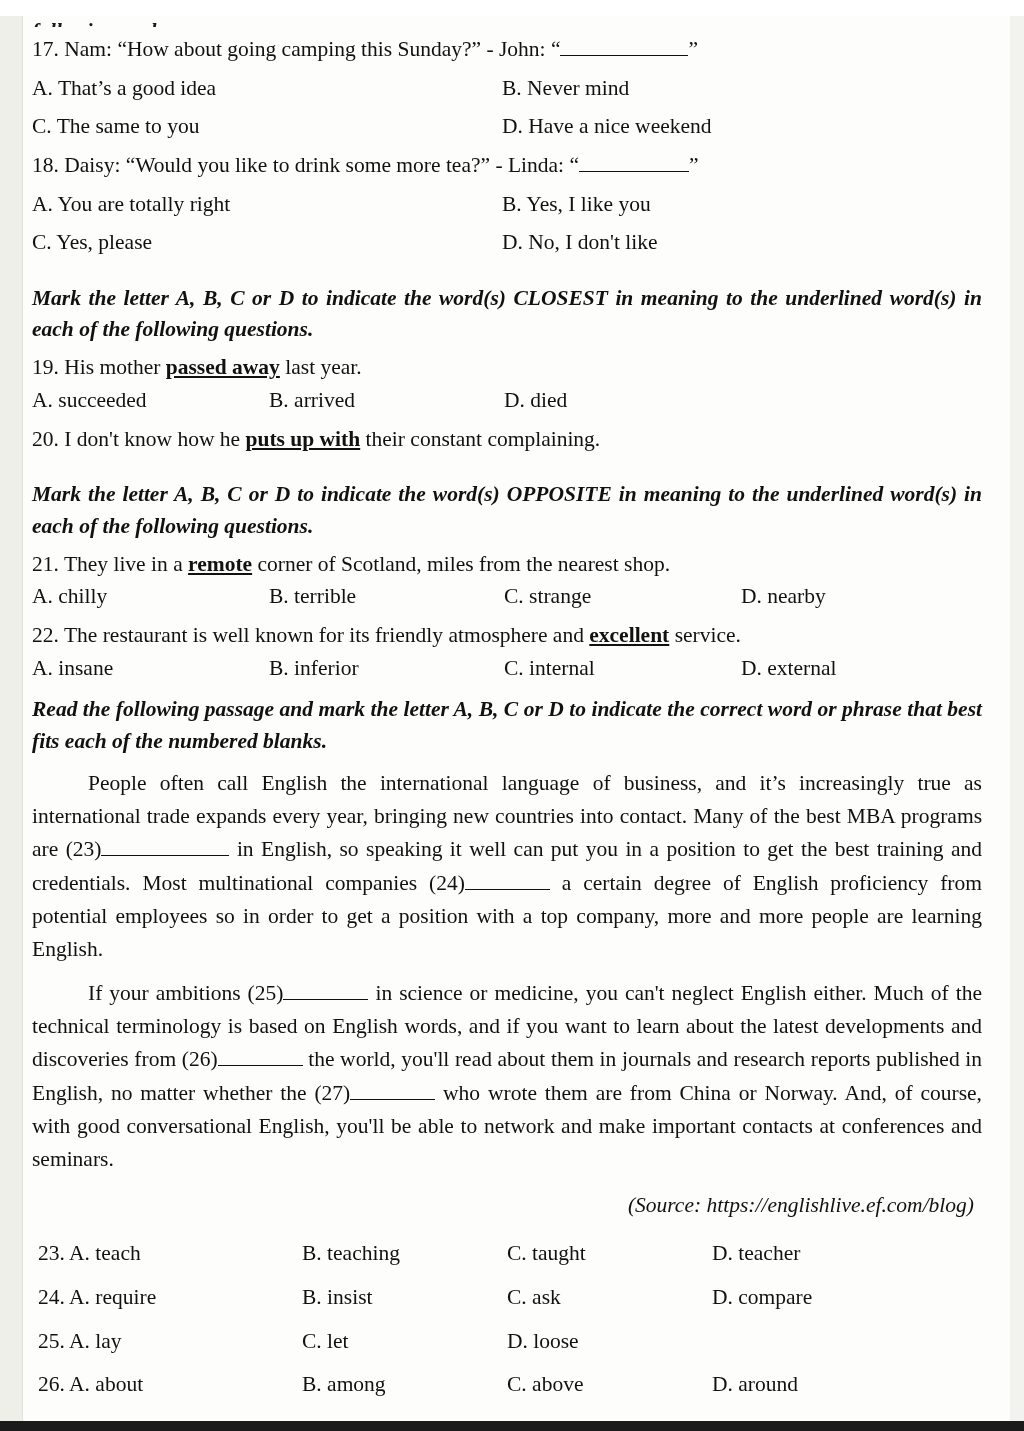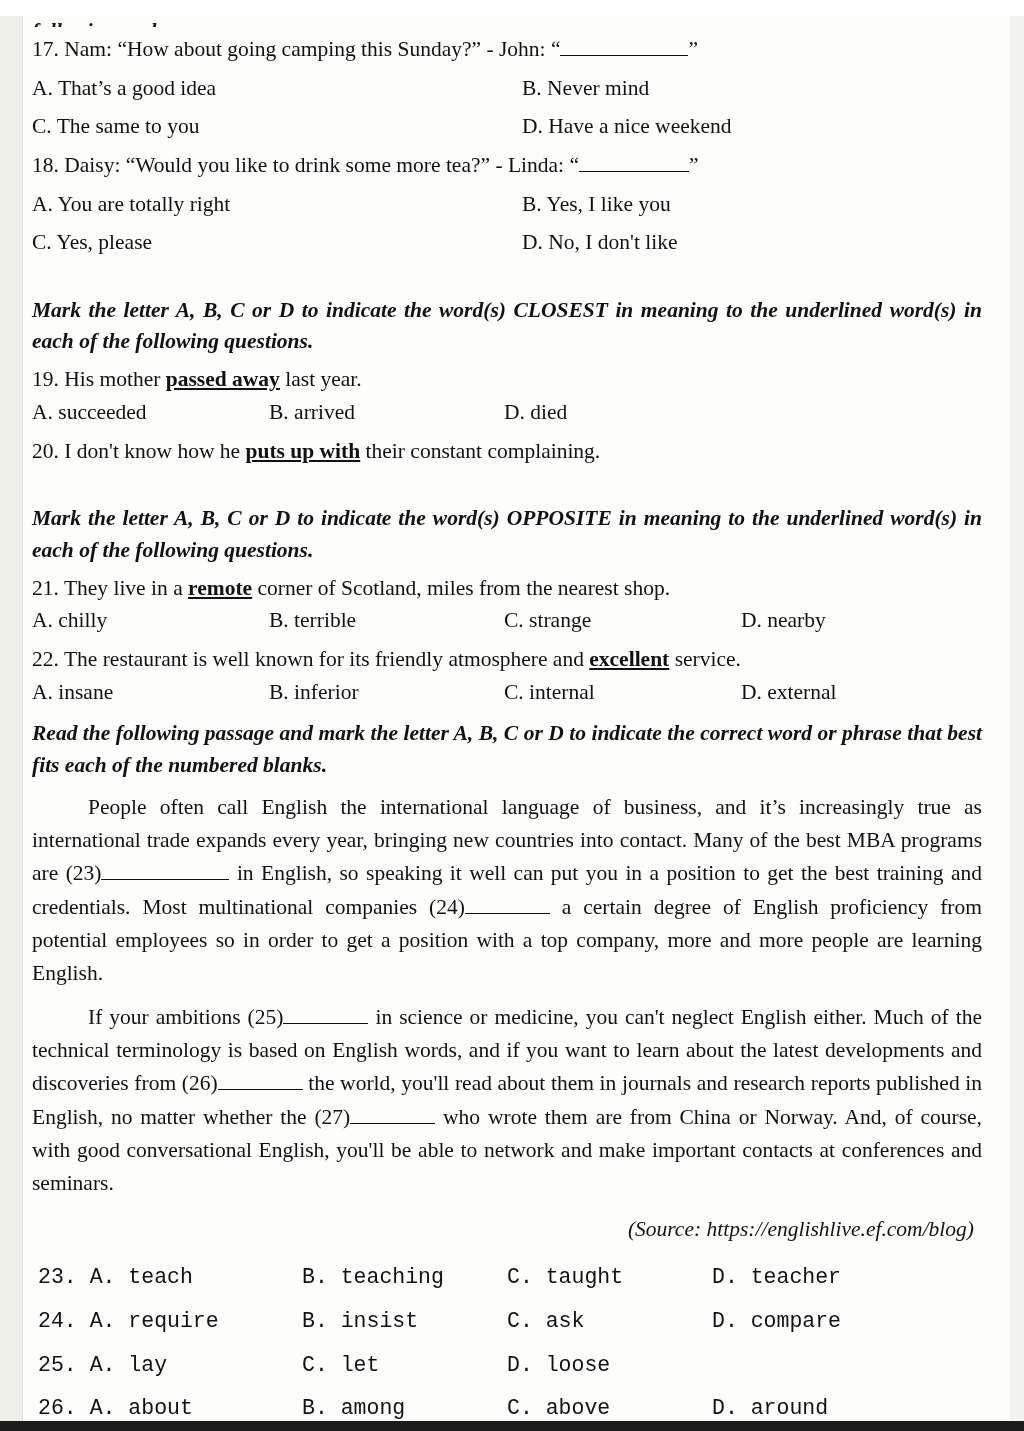--- a/index.html
+++ b/index.html
@@ -59,60 +59,59 @@
     margin-bottom: 2px;
     letter-spacing: .2px;
   }
   .q-line {
     margin-top: 6px;
     white-space: nowrap;
   }
   .opts-2 {
     display: flex;
     margin-top: 6px;
-    gap: 20px;
   }
   .opts-2 > div:nth-child(1) { width: 470px; }
   .opts-2 > div:nth-child(2) { width: 460px; }
   .opts-4 {
     display: flex;
   }
   .opts-4 > div:nth-child(1) { width: 237px; }
   .opts-4 > div:nth-child(2) { width: 235px; }
   .opts-4 > div:nth-child(3) { width: 237px; }
   .opts-4 > div:nth-child(4) { width: 230px; }
   .opts-4.pass > div:nth-child(1) { width: 270px; }
   .opts-4.pass > div:nth-child(2) { width: 205px; }
   .opts-4.pass > div:nth-child(3) { width: 205px; }
   .instruction {
     font-style: italic;
     font-weight: bold;
     text-align: justify;
-    margin-top: 36px;
+    margin-top: 24px;
     line-height: 1.45;
   }
   .instruction.nogap { margin-top: 10px; }
   u.b { font-weight: bold; text-decoration: underline; text-align: center; }
   .blank-long { display:inline-block; border-bottom: 1.4px solid #111; width: 128px; vertical-align: baseline; }
   .blank-mid  { display:inline-block; border-bottom: 1.4px solid #111; width: 110px; vertical-align: baseline; }
   .blank-sm   { display:inline-block; border-bottom: 1.4px solid #111; width: 85px; vertical-align: baseline; }
   .para {
     text-align: justify;
     text-indent: 56px;
     margin-top: 10px;
     line-height: 1.55;
   }
   .source {
     text-align: right;
     font-style: italic;
     margin-top: 12px;
     padding-right: 8px;
   }
   .answers { margin-top: 16px; }
-  .answers .opts-4 { margin-top: 11px; font-family: Liberation Mono, monospace; }
+  .answers .opts-4 { margin-top: 11px; }
   .ans-label { padding-left: 6px; }
 </style>
 </head>
 <body>
 
 <div class="page">
   <div class="edge-left"></div>
   <div class="edge-right"></div>
 
   <div class="content">

